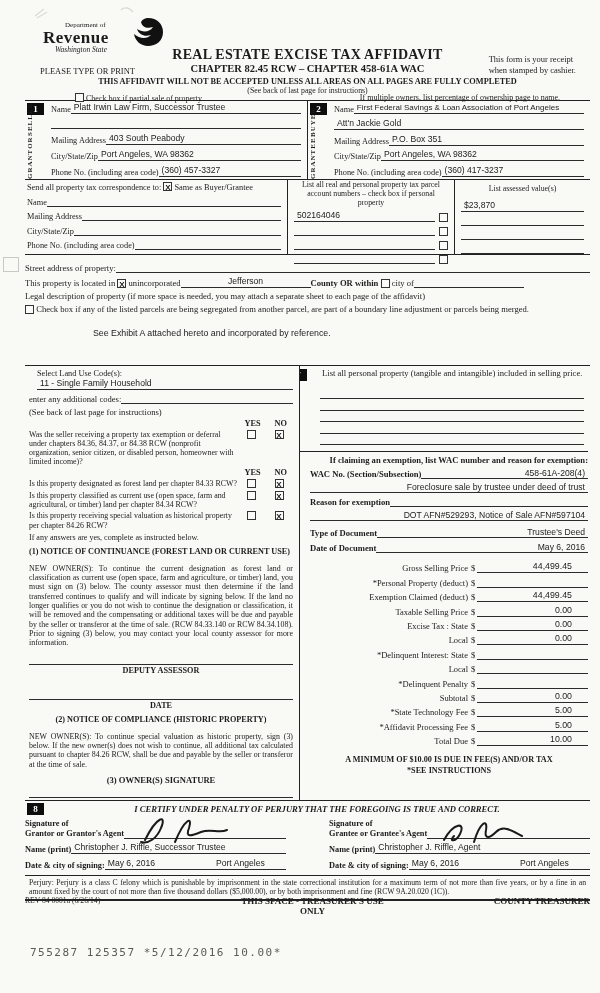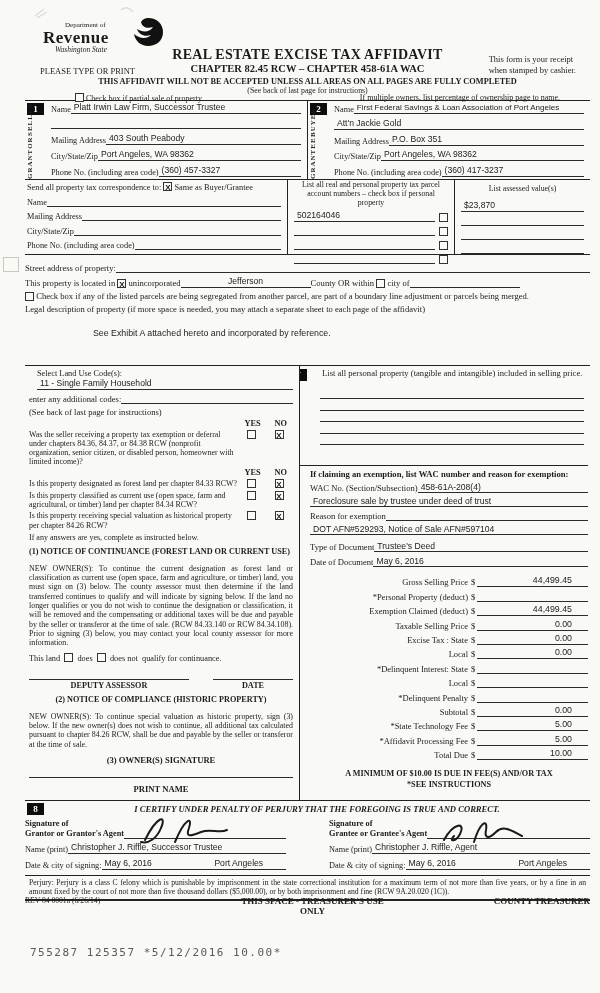--- a/index.html
+++ b/index.html
@@ -2,21 +2,21 @@
 <html><head>
 <meta charset="utf-8">
 <style>
   * { margin:0; padding:0; box-sizing:border-box; }
   body { background:#e8e8e6; font-family:"Liberation Serif", serif; }
   .page {
     position:relative; width:600px; height:993px; margin:0 auto;
     background:#f9f9f6; color:#1c1c1c; overflow:hidden;
   }
   .content { position:absolute; left:25px; right:10px; top:0; }
-  .b { font-weight:normal; }
+  .b { font-weight:bold; }
   .c { text-align:center; }
 
   
   .hdr { position:relative; height:100px; }
   .logo { position:absolute; left:18px; top:22px; line-height:1; }
   .logo .dep { font-size:7px; margin-left:22px; }
   .logo .rev { font-size:17px; font-weight:bold; letter-spacing:0.5px; }
   .logo .ws  { font-size:7.5px; font-style:italic; margin-left:12px; }
   .logo svg { position:absolute; left:88px; top:-6px; }
   .title-blk { position:absolute; left:120px; right:120px; top:47px; text-align:center; }
@@ -70,29 +70,29 @@
   .lcol { width:275px; border-right:1.5px solid #222; padding:3px 6px 0 4px; font-size:8.3px; overflow:hidden; }
   .rcol { flex:1; padding:2px 2px 0 10px; position:relative; overflow:hidden; }
 
   .qhead { display:flex; justify-content:flex-end; gap:14px; font-weight:bold; font-size:8.3px; padding-right:6px; margin-top:2px;}
   .qrow { display:flex; margin-top:2px; }
   .qtxt { flex:1; font-size:7.9px; line-height:1.15; }
   .qcb { width:28px; text-align:center; flex-shrink:0; }
   .notice-t { font-weight:bold; font-size:8.2px; margin-top:5px; }
   .notice-b { font-size:7.9px; line-height:1.18; text-align:justify; margin-top:8px; }
   .qualify { margin-top:5px; font-size:8.3px; }
-  .sigline2 { display:flex; gap:24px; margin-top:16px; }
+  .sigline2 { display:flex; gap:24px; margin-top:16px;flex-direction:column; }
   .sigline2 .s { border-top:1px solid #2b2b2b; text-align:center; font-weight:bold; font-size:8.2px; padding-top:1px; }
   .ownsig { text-align:center; font-weight:bold; font-size:8.6px; margin-top:6px; }
   .uline { border-bottom:1px solid #2b2b2b; height:13px; }
 
   .pp-lbl { font-size:8.6px; line-height:1.35; padding-left:12px; }
   .ppnum { position:absolute; left:-10px; top:3px; }
   .pline { border-bottom:1px solid #2b2b2b; height:11.5px; margin:0 4px 0 10px; }
-  .exdiv { border-top:1px solid #222; margin:20px 0 0 -10px; padding:3px 0 0 10px; }
+  .exdiv { border-top:1px solid #222; margin:6px 0 0 -10px; padding:3px 0 0 10px;text-align:right; }
   .exh { font-weight:bold; font-size:8.6px; }
   .exrow { display:flex; align-items:flex-end; margin-top:3px; }
   .exrow .lbl { font-size:8.6px; }
   .exval { font:8.6px "Liberation Sans", sans-serif; }
 
   .mrow { display:flex; align-items:flex-end; height:14.4px; }
   .mlbl { width:158px; text-align:right; font-size:8.5px; white-space:nowrap; }
   .mdol { margin:0 2px 0 3px; font-size:8.5px; }
   .mfill { flex:1; border-bottom:1px solid #2b2b2b; text-align:right; padding-right:16px;
            font:8.8px/11px "Liberation Sans", sans-serif; min-height:11px; }
@@ -290,25 +290,25 @@
         <span>This property is located in</span>&nbsp;
         <span class="cb">X</span>&nbsp;
         <span>unincorporated</span>
         <span class="fill" style="flex:0 0 130px; text-align:center">Jefferson</span>
         <span class="b">County OR  within</span>&nbsp;
         <span class="cb"></span>&nbsp;
         <span>city of</span>
         <span class="fill" style="flex:0 0 110px"></span>
       </div>
       <div class="line">
+        <span>Legal description of property (if more space is needed, you may attach a separate sheet to each page of the affidavit)</span>
+      </div>
+      <div class="line">
         <span class="cb"></span>&nbsp;
         <span>Check box if any of the listed parcels are being segregated from another parcel, are part of a boundary line adjustment or parcels being merged.</span>
-      </div>
-      <div class="line">
-        <span>Legal description of property (if more space is needed, you may attach a separate sheet to each page of the affidavit)</span>
       </div>
       <div class="exhibit">See Exhibit A attached hereto and incorporated by reference.</div>
     </div>
 
     <div class="cols">
 
       <div class="lcol">
         <div style="padding-left:8px">
           <div>Select Land Use Code(s):</div>
           <div class="frow">
@@ -347,28 +347,20 @@
         </div>
         <div class="qrow">
           <div class="qtxt">Is this property receiving special valuation as historical property per chapter 84.26 RCW?</div>
           <div class="qcb"><span class="cb"></span></div>
           <div class="qcb"><span class="cb">X</span></div>
         </div>
         <div style="margin-top:3px; font-size:8px">If any answers are yes, complete as instructed below.</div>
 
         <div class="notice-t">(1) NOTICE OF CONTINUANCE  (FOREST LAND OR CURRENT USE)</div>
         <div class="notice-b">NEW OWNER(S): To continue the current designation as forest land or classification as current use (open space, farm and agriculture, or timber) land, you must sign on (3) below. The county assessor must then determine if the land transferred continues to qualify and will indicate by signing below. If the land no longer qualifies or you do not wish to continue the designation or classification, it will be removed and the compensating or additional taxes will be due and payable by the seller or transferor at the time of sale. (RCW 84.33.140 or RCW 84.34.108). Prior to signing (3) below, you may contact your local county assessor for more information.</div>
-        <div class="qualify">
-          <span>This land</span>&nbsp;
-          <span class="cb"></span>&nbsp;
-          <span>does</span>&nbsp;
-          <span class="cb"></span>&nbsp;
-          <span>does not</span>&nbsp;
-          <span>qualify for continuance.</span>
-        </div>
         <div class="sigline2">
           <div class="s" style="flex:2">DEPUTY ASSESSOR</div>
           <div class="s" style="flex:1">DATE</div>
         </div>
 
         <div class="notice-t c">(2) NOTICE OF COMPLIANCE (HISTORIC PROPERTY)</div>
         <div class="notice-b">NEW OWNER(S): To continue special valuation as historic property, sign (3) below. If the new owner(s) does not wish to continue, all additional tax calculated pursuant to chapter 84.26 RCW, shall be due and payable by the seller or transferor at the time of sale.</div>
         <div class="ownsig">(3)  OWNER(S) SIGNATURE</div>
         <div class="uline"></div>
         <div class="ownsig">PRINT NAME</div>

